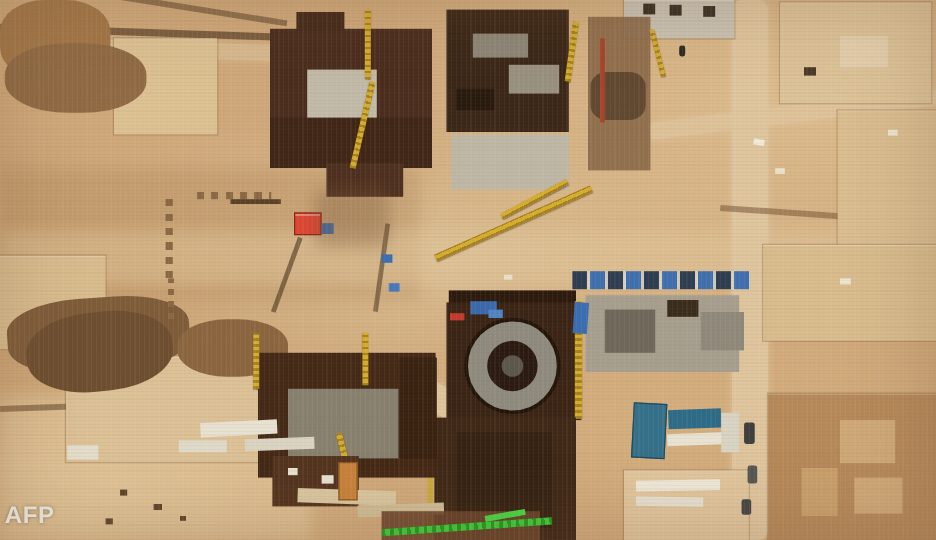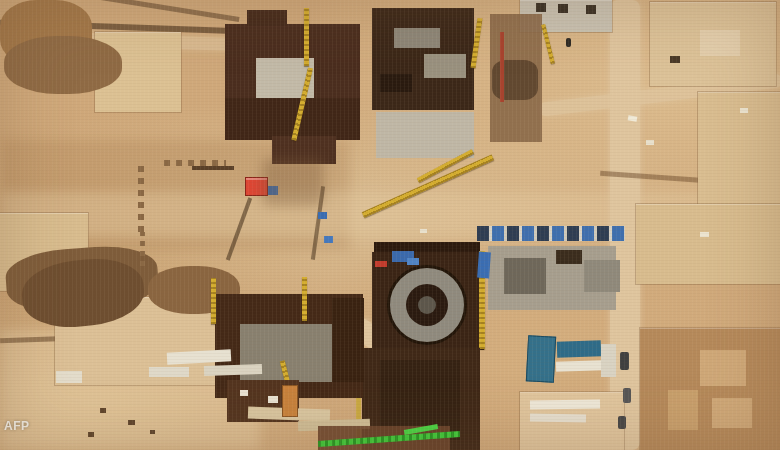--- a/index.html
+++ b/index.html
@@ -40,21 +40,21 @@
     background-image:
       repeating-linear-gradient(90deg, rgba(90,80,60,.28) 0 1px, rgba(0,0,0,0) 1px 12px),
       repeating-linear-gradient(0deg, rgba(90,80,60,.28) 0 1px, rgba(0,0,0,0) 1px 12px);
   }
   .pad{box-shadow: inset 0 1px 0 rgba(255,255,255,.25), 0 0 0 1px rgba(130,95,60,.35);}
   .road{background:#dfc59e;border-radius:8px;box-shadow:0 0 7px rgba(223,197,158,.9);}
   .cr{background:#d4ad2f;box-shadow:0 1px 1px rgba(60,40,10,.45);
       background-image:repeating-linear-gradient(0deg, rgba(80,50,0,.35) 0 2px, rgba(0,0,0,0) 2px 5px);}
   .soft{filter:blur(6px);}
   .watermark{
-    left:4px;top:419px;font-size:12px;font-weight:600;letter-spacing:.5px;
+    left:4px;top:419px;font-size:20px;font-weight:600;letter-spacing:.5px;
     color:rgba(236,233,226,.85);text-shadow:0 0 3px rgba(90,75,55,.6);
   }
   .vignette{inset:0;pointer-events:none;box-shadow:inset 0 0 70px rgba(110,80,50,.28);}
 </style>
 </head>
 <body>
 
 <div id="canvas">
 
   <div class="a terrain"></div>

